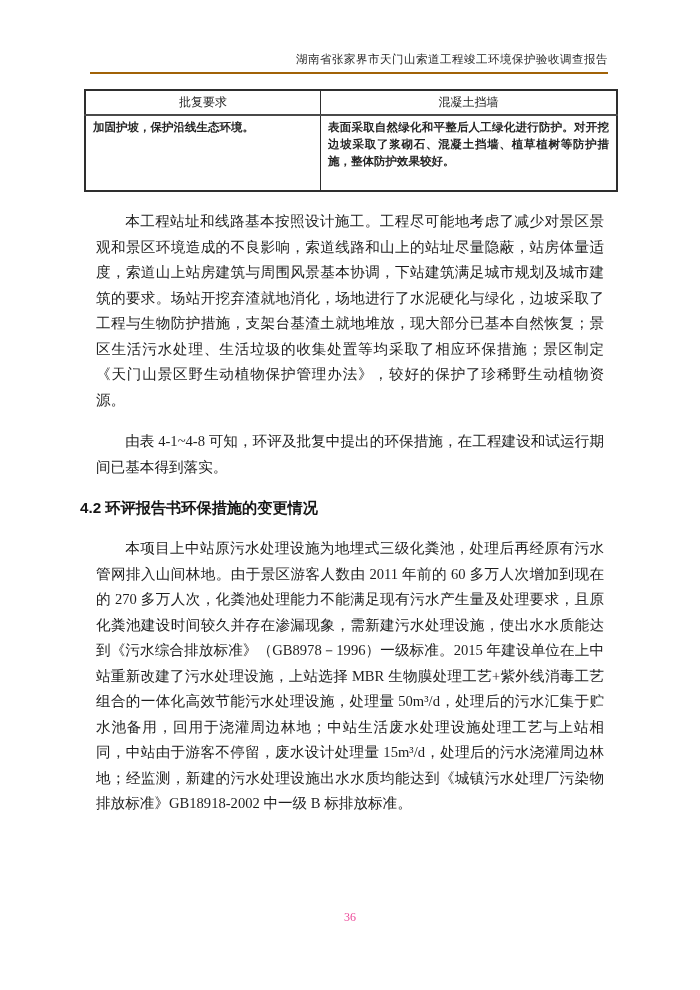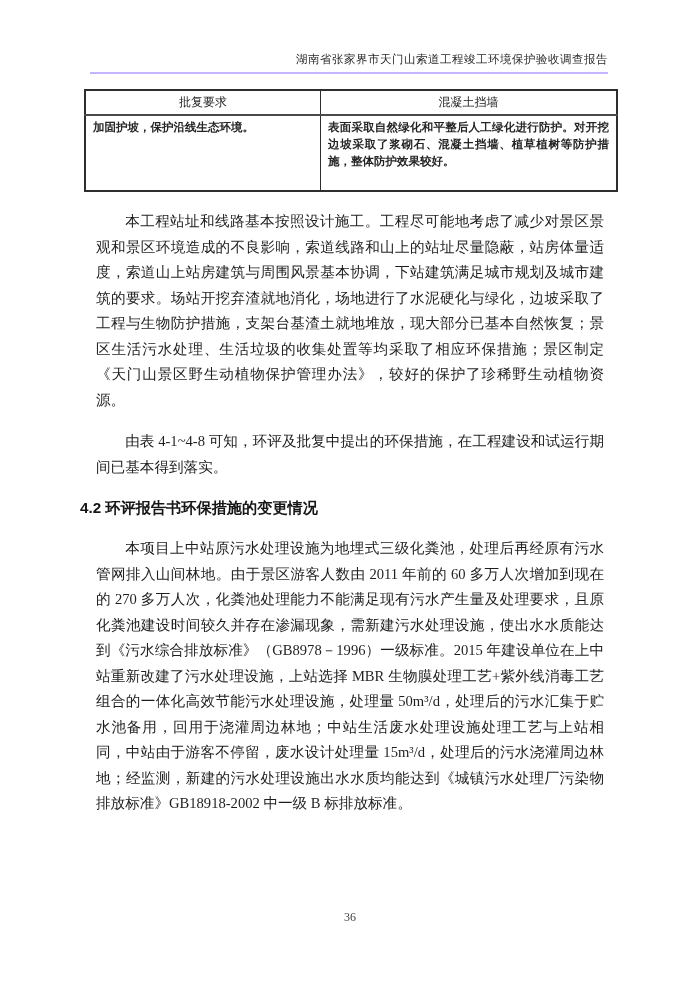--- a/index.html
+++ b/index.html
@@ -19,21 +19,21 @@
   .page-header {
     position: absolute;
     top: 52px;
     left: 90px;
     width: 518px;
     text-align: right;
     font-size: 11.5px;
     letter-spacing: 0.5px;
     color: #2a2a2a;
     padding-bottom: 5px;
-    border-bottom: 2px solid #c4b5fd;
+    border-bottom: 2px solid #a16207;
   }
   .content {
     position: absolute;
     top: 89px;
     left: 80px;
     width: 540px;
   }
   table.doc-table {
     border-collapse: collapse;
     width: 534px;
@@ -83,21 +83,21 @@
     line-height: 24px;
     color: #161616;
   }
   .page-footer {
     position: absolute;
     top: 910px;
     left: 0;
     width: 700px;
     text-align: center;
     font-size: 12px;
-    color: #404040;
+    color: #ec4899;
   }
 </style>
 </head>
 <body>
 
 <div class="page">
 
   <div class="page-header">
     <span>湖南省张家界市天门山索道工程竣工环境保护验收调查报告</span>
   </div>

